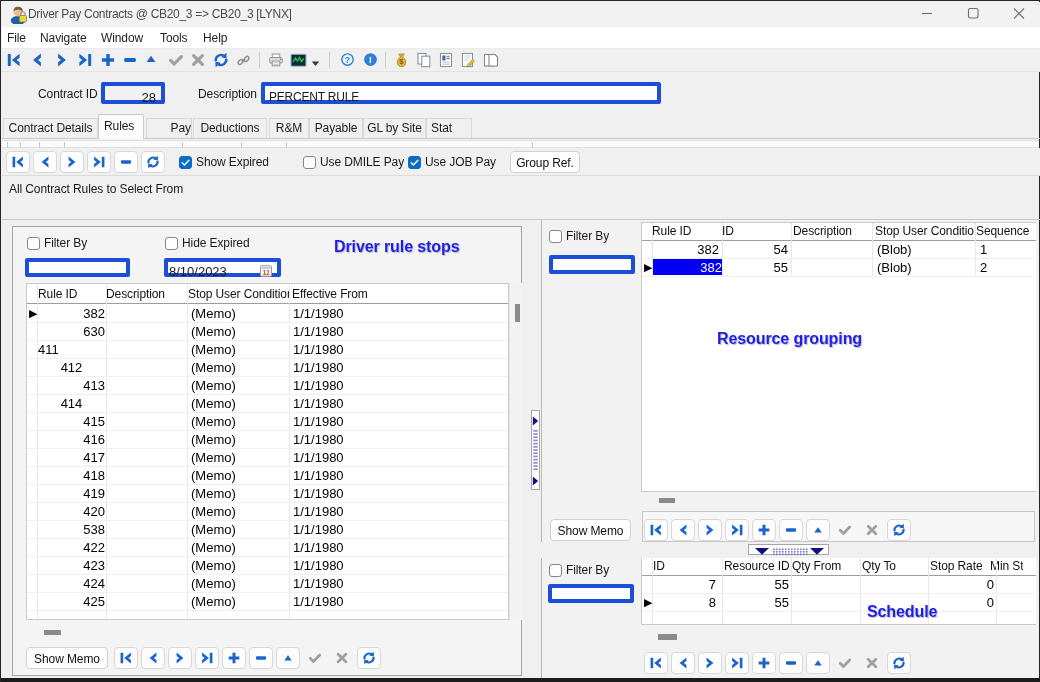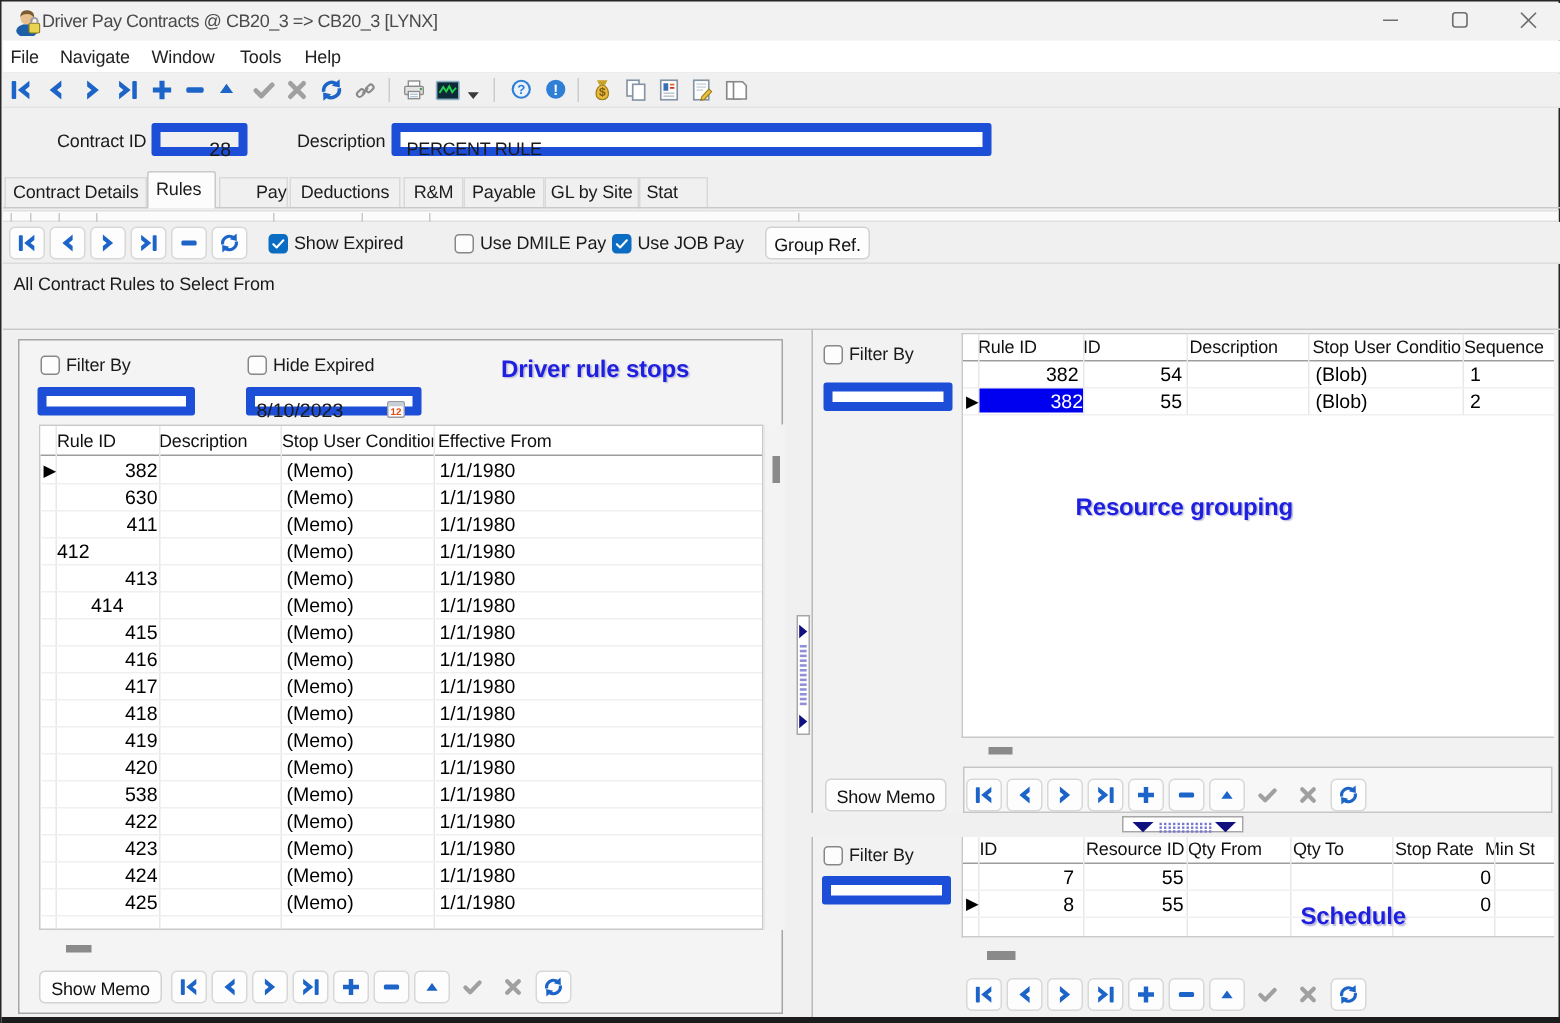--- a/index.html
+++ b/index.html
@@ -9,21 +9,21 @@
 #botbar{position:absolute;left:0;top:677px;width:1040px;height:5px;background:#1c1c1c}
 .abs{position:absolute}
 #titlebar{position:absolute;left:1px;top:1px;width:1038px;height:25px;background:#f2f2f2}
 #title-text{position:absolute;left:26px;top:5px;font-size:12px;letter-spacing:-0.3px;color:#4a4a4a}
 .wbtn{position:absolute;top:0}
 #menubar{position:absolute;left:1px;top:26px;width:1038px;height:22px;background:#fff;border-bottom:1px solid #ececec}
 #menubar span{position:absolute;top:4px;font-size:12px;letter-spacing:-0.1px;color:#222}
 #maintb{position:absolute;left:1px;top:48px;width:1038px;height:23px;background:#f0f0f0;border-bottom:1px solid #e3e3e3}
 .tbsep{position:absolute;top:3px;width:1px;height:16px;background:#cccccc}
 .lbl{position:absolute;font-size:12px;letter-spacing:-0.1px;color:#1a1a1a;white-space:nowrap}
-.field{position:absolute;border:6px solid #1d4ed8;border-radius:2px;background:#fff;font-size:12.5px}
+.field{position:absolute;border:4px solid #1d4ed8;border-radius:2px;background:#fff;font-size:12.5px}
 .tabrow{position:absolute;left:1px;width:1038px}
 .tab{position:absolute;top:4px;bottom:0;background:#f0f0f0;border:1px solid #d9d9d9;border-bottom:none;font-size:12px;letter-spacing:-0.1px;color:#1c1c1c;white-space:nowrap;text-align:center;padding-top:2px}
 .tab.act{top:0;background:#fcfcfc;z-index:3;padding-top:4px;border-color:#c9c9c9;border-radius:2px 2px 0 0}
 .tabline{position:absolute;left:1px;width:1038px;height:1px;background:#c9c9c9}
 .cb{position:absolute;width:13px;height:13px;border:1px solid #878787;border-radius:3px;background:#fdfdfd}
 .cb.on{background:#0b6cc3;border-color:#0b6cc3}
 .btn{position:absolute;background:#fdfdfd;border:1px solid #d2d2d2;border-radius:4px;text-align:center;font-size:12px;letter-spacing:-0.1px;color:#111}
 .navbtn{width:24px;height:22px;background:#fdfdfd;border:1px solid #d8d8d8;border-radius:4px;margin-right:3px;display:inline-flex;align-items:center;justify-content:center;flex:none}
 .navbtn.noborder{border-color:transparent;background:transparent}
 .navrow{position:absolute;display:flex}
@@ -270,26 +270,26 @@
           <div class="gcell" style="left:11px;width:67px;text-align:right">382</div>
           <div class="gcell" style="left:164px">(Memo)</div>
           <div class="gcell" style="left:266px">1/1/1980</div>
         </div>
         <div class="grow" style="top:39px">
           <div class="gcell" style="left:11px;width:67px;text-align:right">630</div>
           <div class="gcell" style="left:164px">(Memo)</div>
           <div class="gcell" style="left:266px">1/1/1980</div>
         </div>
         <div class="grow" style="top:57px">
-          <div class="gcell" style="left:11px;width:67px;text-align:right">411</div>
+          <div class="gcell" style="left:11px;width:67px;text-align:left">411</div>
           <div class="gcell" style="left:164px">(Memo)</div>
           <div class="gcell" style="left:266px">1/1/1980</div>
         </div>
         <div class="grow" style="top:75px">
-          <div class="gcell" style="left:11px;width:67px;text-align:left">412</div>
+          <div class="gcell" style="left:11px;width:67px;text-align:center">412</div>
           <div class="gcell" style="left:164px">(Memo)</div>
           <div class="gcell" style="left:266px">1/1/1980</div>
         </div>
         <div class="grow" style="top:93px">
           <div class="gcell" style="left:11px;width:67px;text-align:right">413</div>
           <div class="gcell" style="left:164px">(Memo)</div>
           <div class="gcell" style="left:266px">1/1/1980</div>
         </div>
         <div class="grow" style="top:111px">
           <div class="gcell" style="left:11px;width:67px;text-align:center">414</div>

